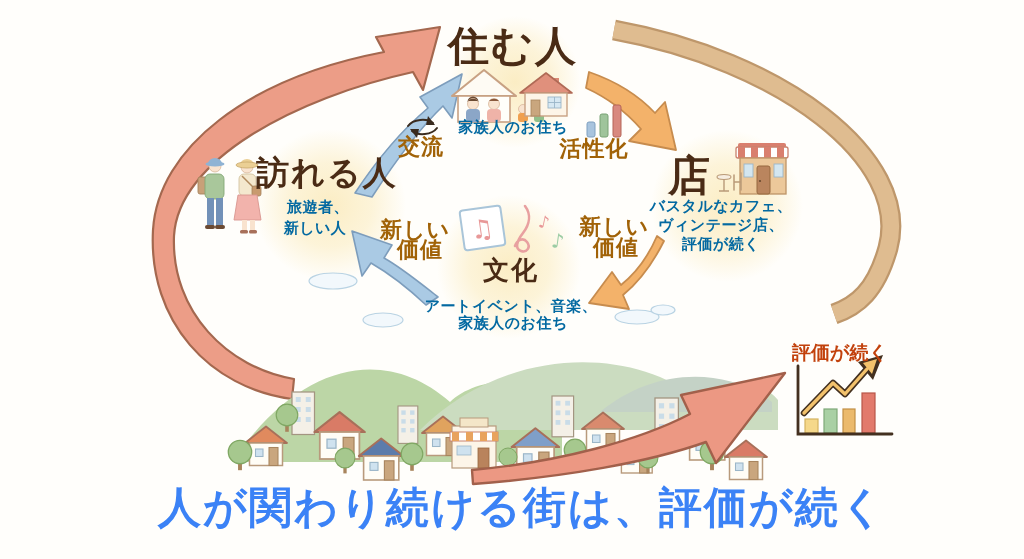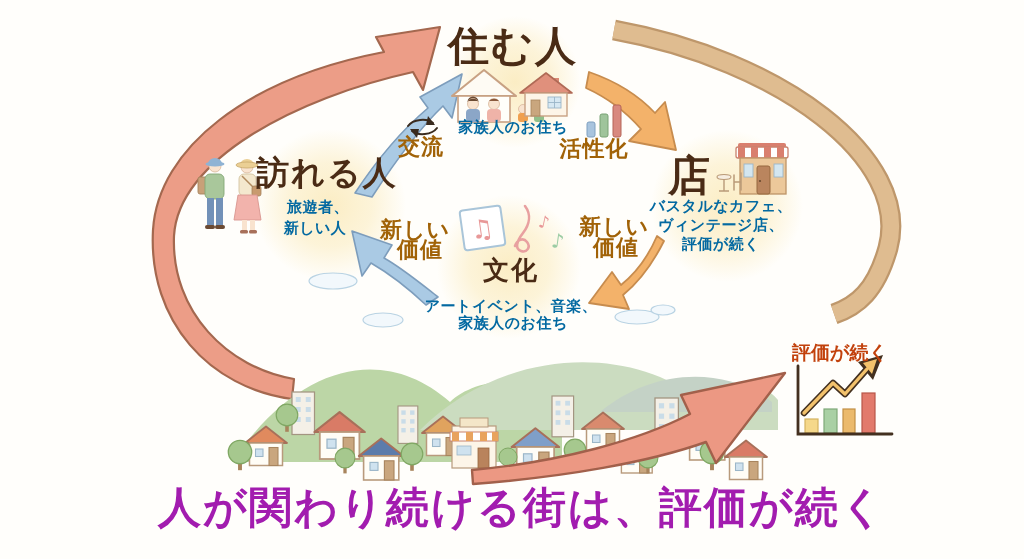--- a/index.html
+++ b/index.html
@@ -5,21 +5,21 @@
   html,body{margin:0;padding:0;background:#ffffff;}
   .stage{position:relative;width:1024px;height:559px;background:#fffefb;overflow:hidden;
          font-family:"DejaVu Sans",sans-serif;}
   .stage svg{position:absolute;left:0;top:0;}
   .label{position:absolute;transform:translate(-50%,-50%);white-space:nowrap;
          color:#3a2817;font-weight:700;line-height:1;}
   .node-title{color:#4a2b15;letter-spacing:2px;}
   .cap{font-size:15px;font-weight:700;color:#0369a1;letter-spacing:0.5px;}
   .lbl{font-size:22px;font-weight:700;color:#a16207;letter-spacing:1px;}
   .footer-caption{position:absolute;left:522px;top:508px;transform:translate(-50%,-50%);
-         font-size:43px;font-weight:700;color:#a21caf;letter-spacing:2px;white-space:nowrap;}
+         font-size:43px;font-weight:700;color:#3b82f6;letter-spacing:2px;white-space:nowrap;}
 </style>
 </head>
 <body>
 
 <div class="stage">
 
 <svg width="1024" height="559" viewBox="0 0 1024 559">
   <defs>
     <radialGradient id="glow" cx="50%" cy="50%" r="50%">
       <stop offset="0%" stop-color="#FBECC1" stop-opacity="0.95"></stop>

